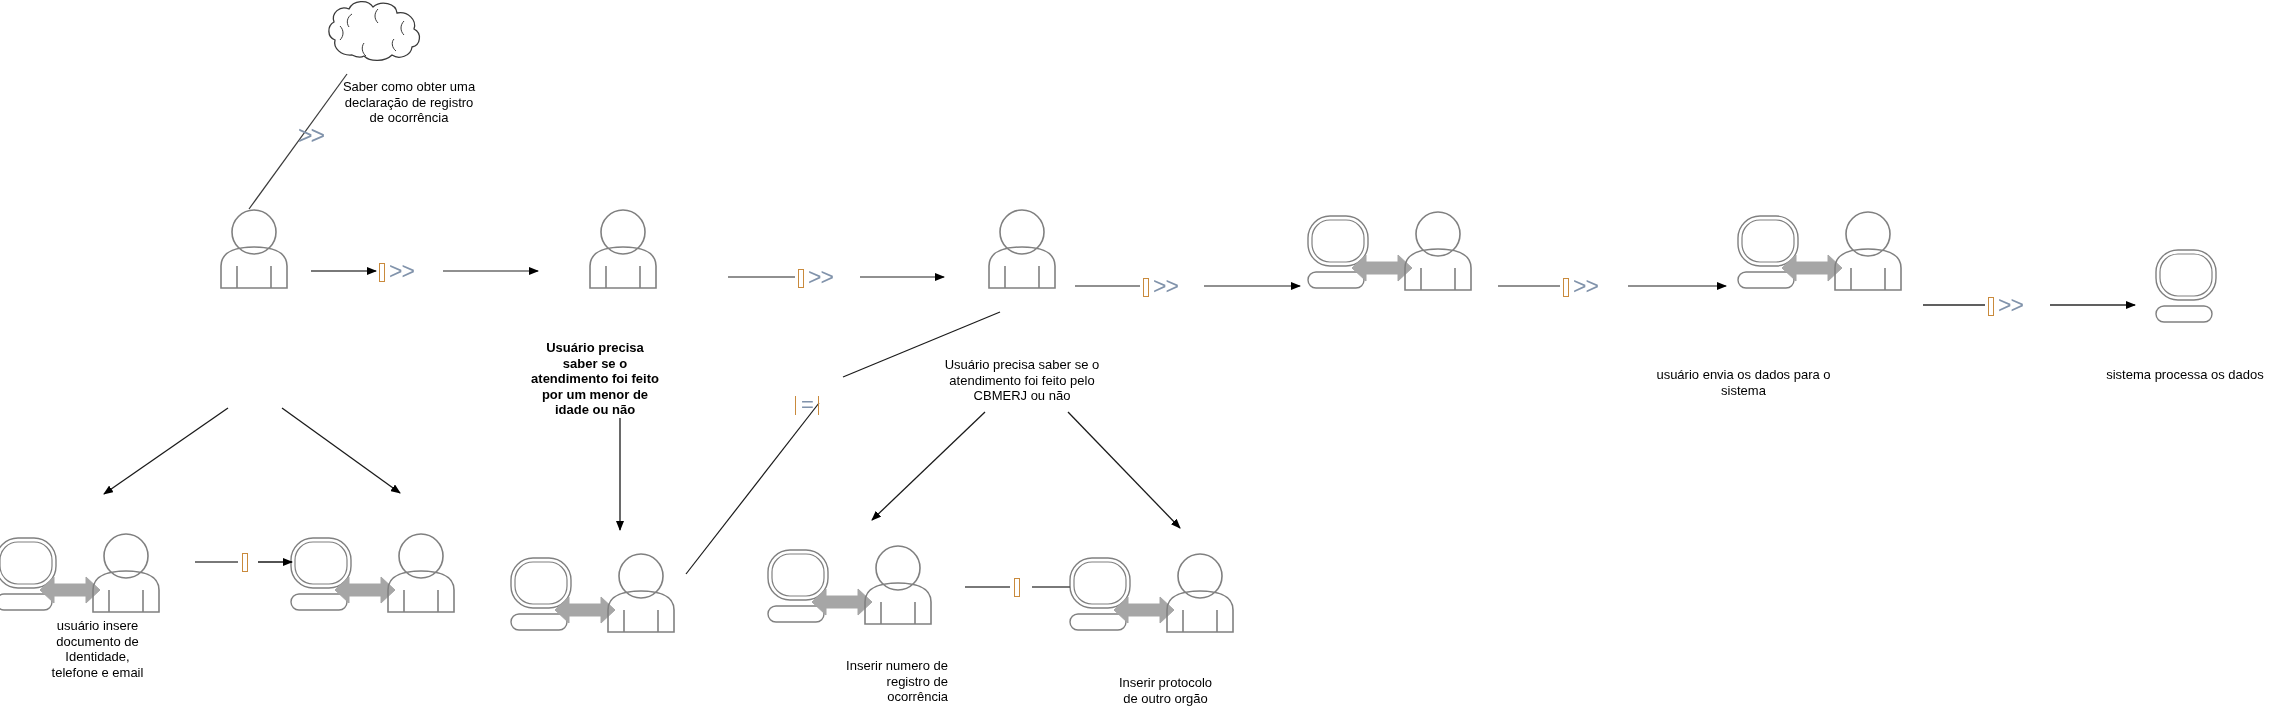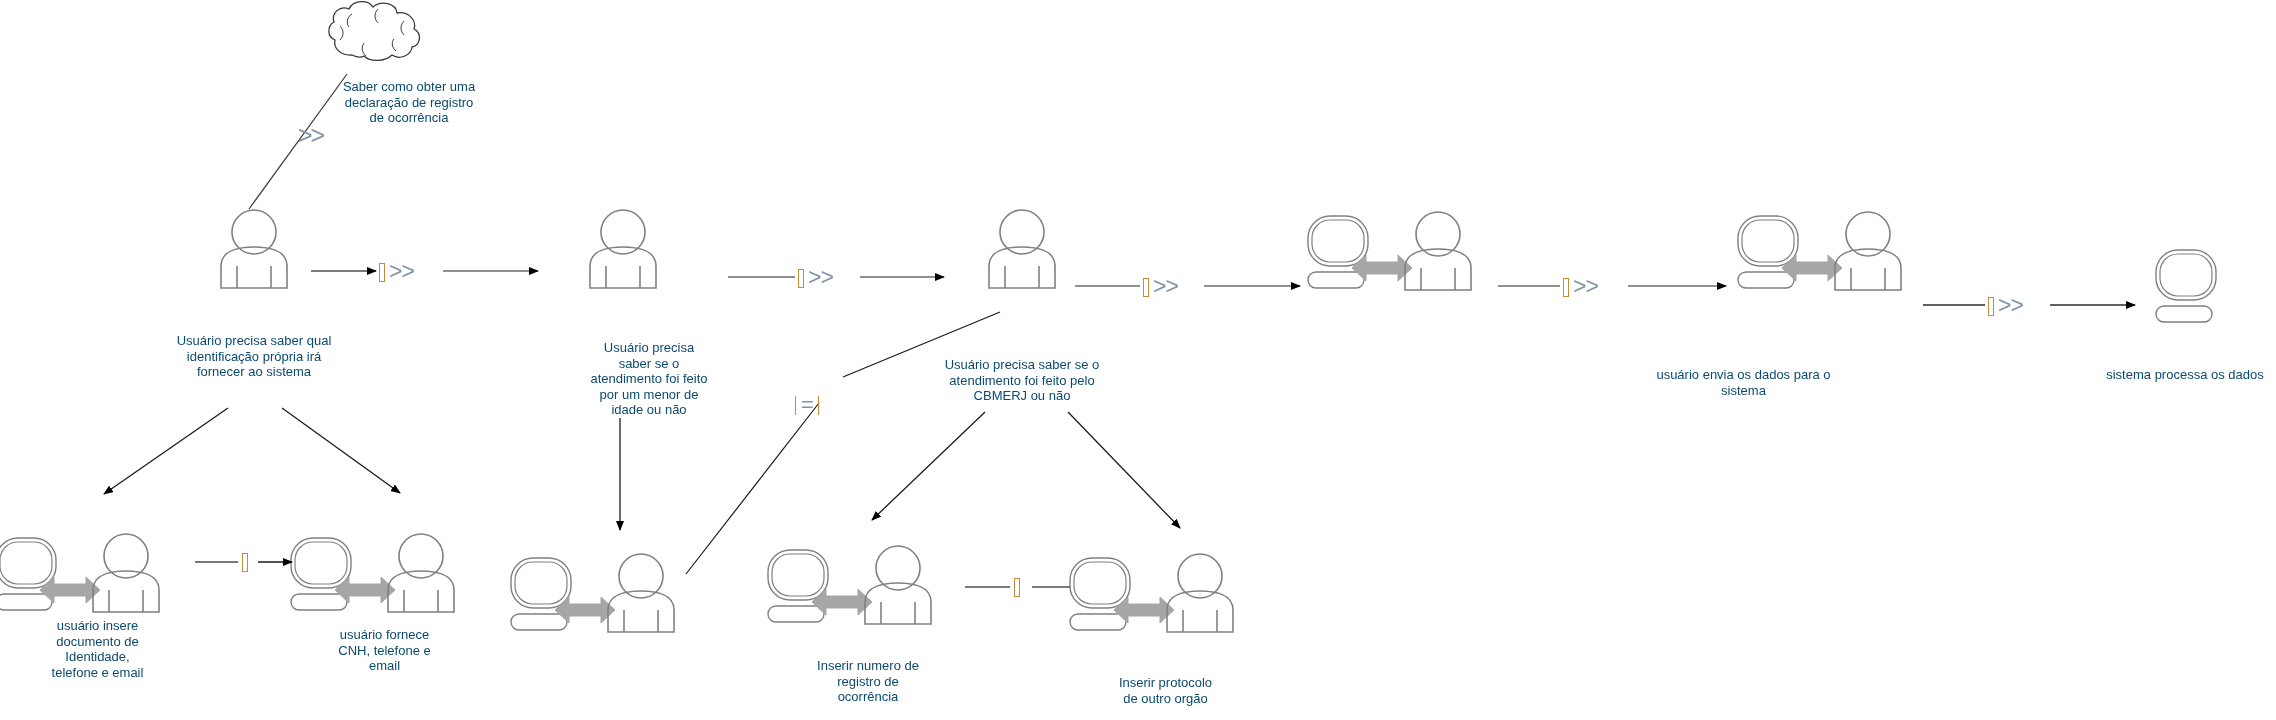--- a/index.html
+++ b/index.html
@@ -24,21 +24,21 @@
     left: 0;
     top: 0;
     width: 2276px;
     height: 720px;
   }
   .node-label {
     position: absolute;
     font-family: "Liberation Sans", sans-serif;
     font-size: 13px;
     line-height: 15.5px;
-    color: #0c4a6e;
+    color: #000000;
     text-align: center;
     white-space: pre-line;
     pointer-events: none;
   }
   .conn-glyph {
     position: absolute;
     font-family: "Liberation Sans", sans-serif;
     font-size: 22px;
     line-height: 22px;
     color: #7a8aa0;
@@ -286,50 +286,44 @@
   <div class="chev-only" style="left:298px; top:121px;">&gt;&gt;</div>
 
   <div class="conn-glyph" style="left:795px; top:394px;">
     <span class="glyph-bar"></span><span class="glyph-eq">=</span><span class="glyph-bar"></span>
   </div>
 
   <div class="node-label" style="left:329px; top:79px; width:160px;">Saber como obter uma
 declaração de registro
 de ocorrência</div>
 
-  <div class="node-label" style="left:154px; top:333px; width:200px;">Usuário precisa saber qual
-identificação própria irá
-fornecer ao sistema</div>
-
-  <div class="node-label" style="left:569px; top:340px; width:160px;">Usuário precisa
+
+  <div class="node-label" style="left:515px; top:340px; width:160px;font-weight:bold;">Usuário precisa
 saber se o
 atendimento foi feito
 por um menor de
 idade ou não</div>
 
   <div class="node-label" style="left:922px; top:357px; width:200px;">Usuário precisa saber se o
 atendimento foi feito pelo
 CBMERJ ou não</div>
 
 
   <div class="node-label" style="left:1636px; top:367px; width:215px;">usuário envia os dados para o
 sistema</div>
 
   <div class="node-label" style="left:2075px; top:367px; width:220px;">sistema processa os dados</div>
 
   <div class="node-label" style="left:15px; top:618px; width:165px;">usuário insere
 documento de
 Identidade,
 telefone e email</div>
 
-  <div class="node-label" style="left:302px; top:627px; width:165px;">usuário fornece
-CNH, telefone e
-email</div>
-
-
-  <div class="node-label" style="left:788px; top:658px; width:160px;">Inserir numero de
+
+
+  <div class="node-label" style="left:788px; top:658px; width:160px;text-align:right;">Inserir numero de
 registro de
 ocorrência</div>
 
   <div class="node-label" style="left:1083px; top:675px; width:165px;text-align:center;">Inserir protocolo
 de outro orgão</div>
 
 </div>
 
 </body></html>

